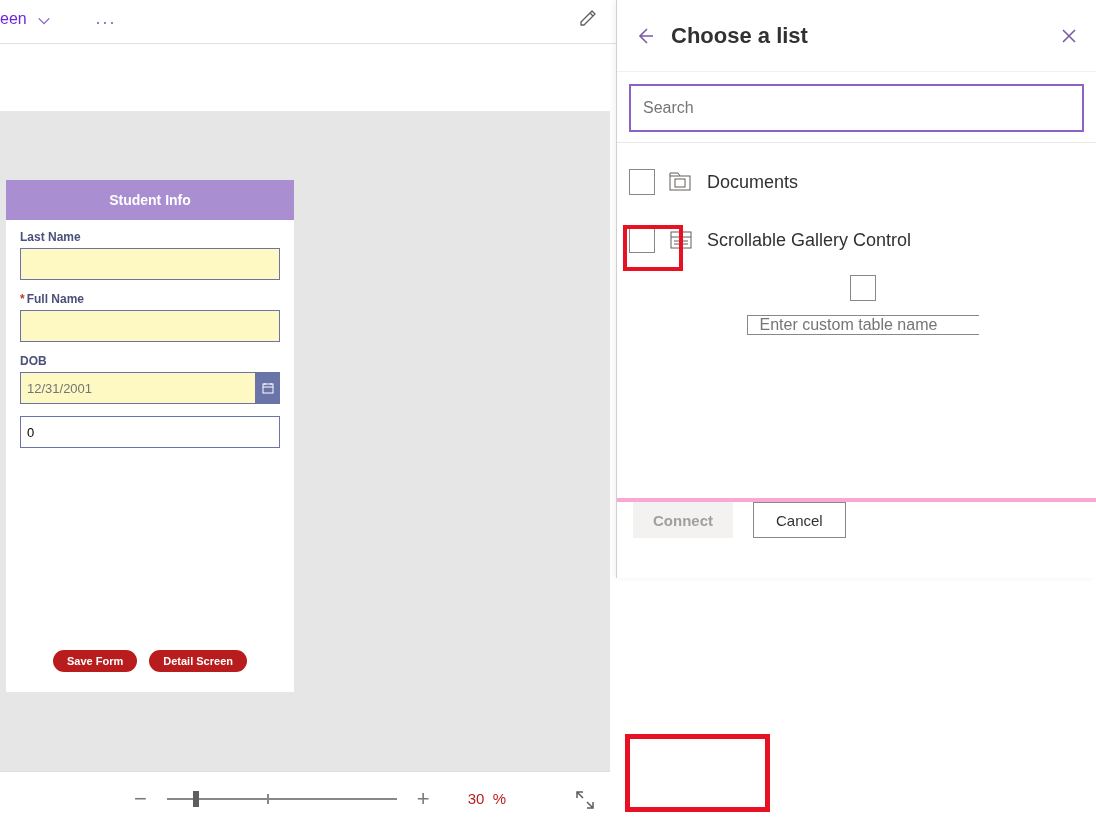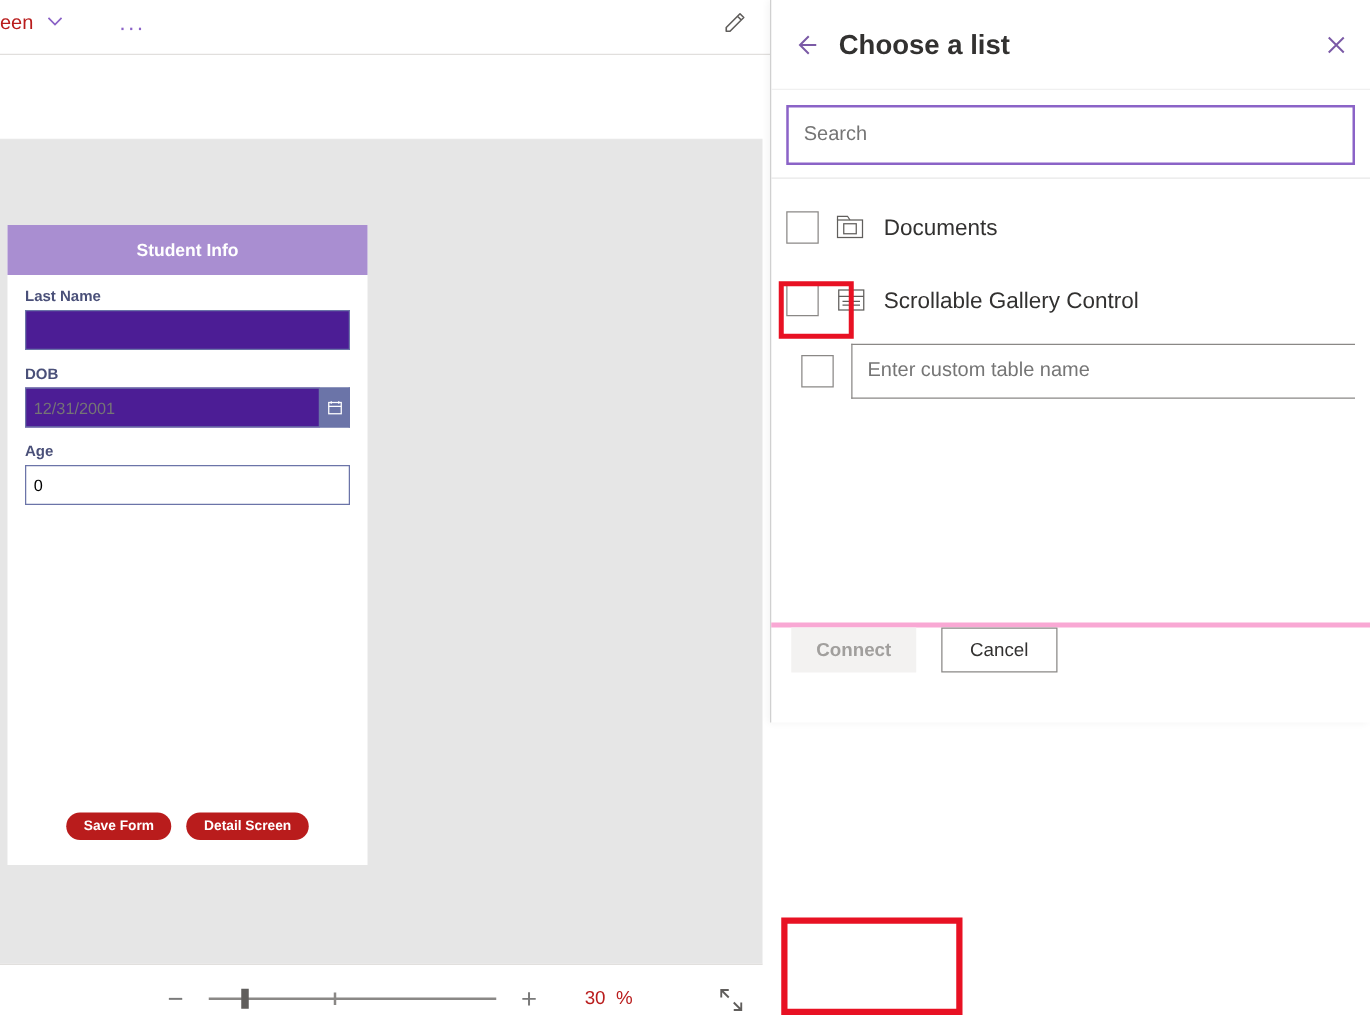--- a/index.html
+++ b/index.html
@@ -14,22 +14,22 @@
   .app { position: relative; width: 1096px; height: 825px; }
 
   
   .topbar {
     position: absolute; left: 0; top: 0; right: 0; height: 44px;
     background: #ffffff;
     border-bottom: 1px solid #e1dfdd;
   }
   .screen-dd {
     position: absolute; left: 0; top: 10px;
-    display: flex; align-items: flex-start; gap: 10px;
-    color: #b91c1c; font-size: 16px;
+    display: flex; align-items: flex-end; gap: 10px;
+    color: #6d28d9; font-size: 16px;
   }
   .screen-dd .chev { font-size: 14px; color: #8b63c7; }
   .more-dots {
     position: absolute; left: 95px; top: 12px;
     color: #8b63c7; font-size: 18px; letter-spacing: 1px;
   }
   .edit-icon {
     position: absolute; right: 498px; top: 8px;
     color: #605e5c;
   }
@@ -61,21 +61,21 @@
   .card-body { padding: 10px 14px 0 14px; }
   .field { margin-bottom: 12px; }
   .field-label {
     font-size: 12px; color: #4a5079; font-weight: 600;
     margin-bottom: 4px;
   }
   .req-star { color: #c0392b; margin-right: 2px; }
   .field-input {
     width: 100%; height: 32px;
     border: 1px solid #6b74a8;
-    background: #4c1d95;
+    background: #fef9c3;
     font-size: 13px; padding: 2px 6px;
   }
   .date-row { display: flex; }
   .date-row .field-input { flex: 1; }
   .date-btn {
     width: 24px; height: 32px;
     background: #6b74a8; color: #ffffff;
     display: flex; align-items: center; justify-content: center;
     border: 1px solid #6b74a8; border-left: none;
     font-size: 12px;
@@ -173,20 +173,21 @@
   .red-box-chk {
     position: absolute; left: 623px; top: 225px;
     width: 60px; height: 46px;
     border: 4px solid #e81123;
     pointer-events: none;
   }
 
   .custom-row {
     display: flex; align-items: center; gap: 14px;
     padding: 6px 0 0 12px;
+    flex-direction: column;
   }
   .custom-input {
     flex: 1; height: 44px;
     border: 1px solid #8a8886;
     border-right: none;
     font-size: 16px; padding: 0 12px;
   }
   .custom-input::placeholder { color: #757575; }
 
   .panel-footer {
@@ -238,38 +239,43 @@
 
   <div class="strip2"></div>
 
   <div class="canvas-bg"></div>
 
   <div class="card">
     <div class="card-header">Student Info</div>
     <div class="card-body">
       <div class="field">
         <div class="field-label">Last Name</div>
+        <input class="field-input" value="" style="">
+      </div>
+      <div class="field">
+        <div class="field-label">
+          <span class="req-star">*</span><span>Full Name</span>
+        </div>
         <input class="field-input" value="" style="">
       </div>
       <div class="field">
         <div class="field-label">DOB</div>
         <div class="date-row">
           <input class="field-input" style="color: rgb(138, 136, 134);" placeholder="12/31/2001">
           <div class="date-btn">
             <svg width="12" height="12" viewBox="0 0 12 12">
                 <rect x="1" y="2" width="10" height="9" stroke="#fff" fill="none"></rect>
                 <line x1="1" y1="5" x2="11" y2="5" stroke="#fff"></line>
                 <line x1="3" y1="1" x2="3" y2="3" stroke="#fff"></line>
                 <line x1="9" y1="1" x2="9" y2="3" stroke="#fff"></line>
               </svg>
           </div>
         </div>
       </div>
       <div class="field">
-        <div class="field-label">Age</div>
         <input class="age-input" value="0" style="">
       </div>
     </div>
     <div class="card-buttons">
       <button class="pill-btn">Save Form</button>
       <button class="pill-btn">Detail Screen</button>
     </div>
   </div>
 
   <div class="zoombar">

